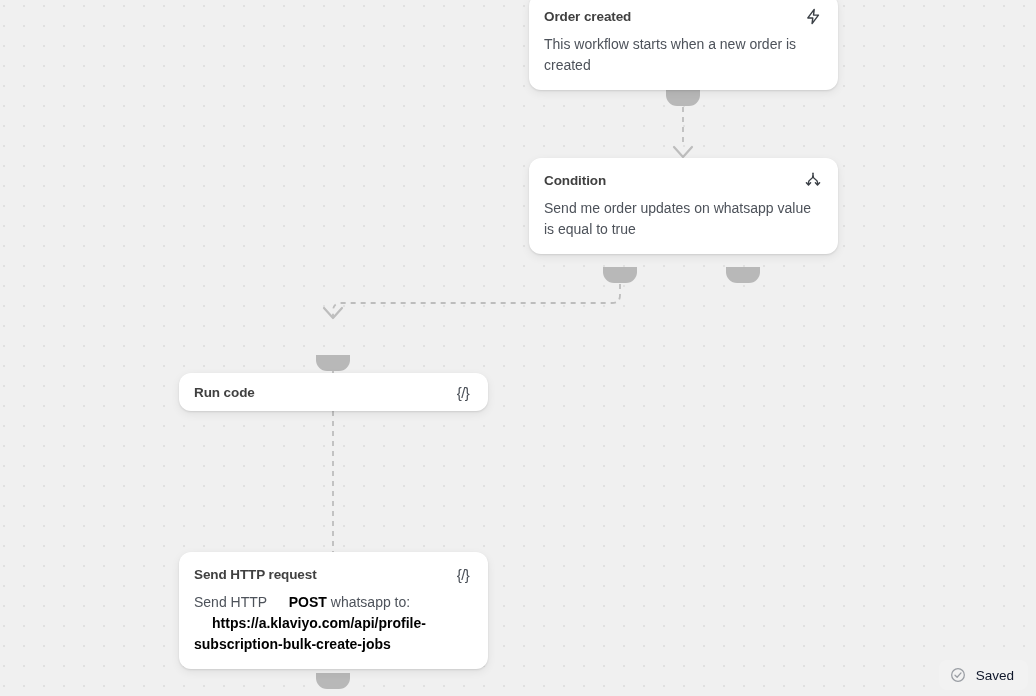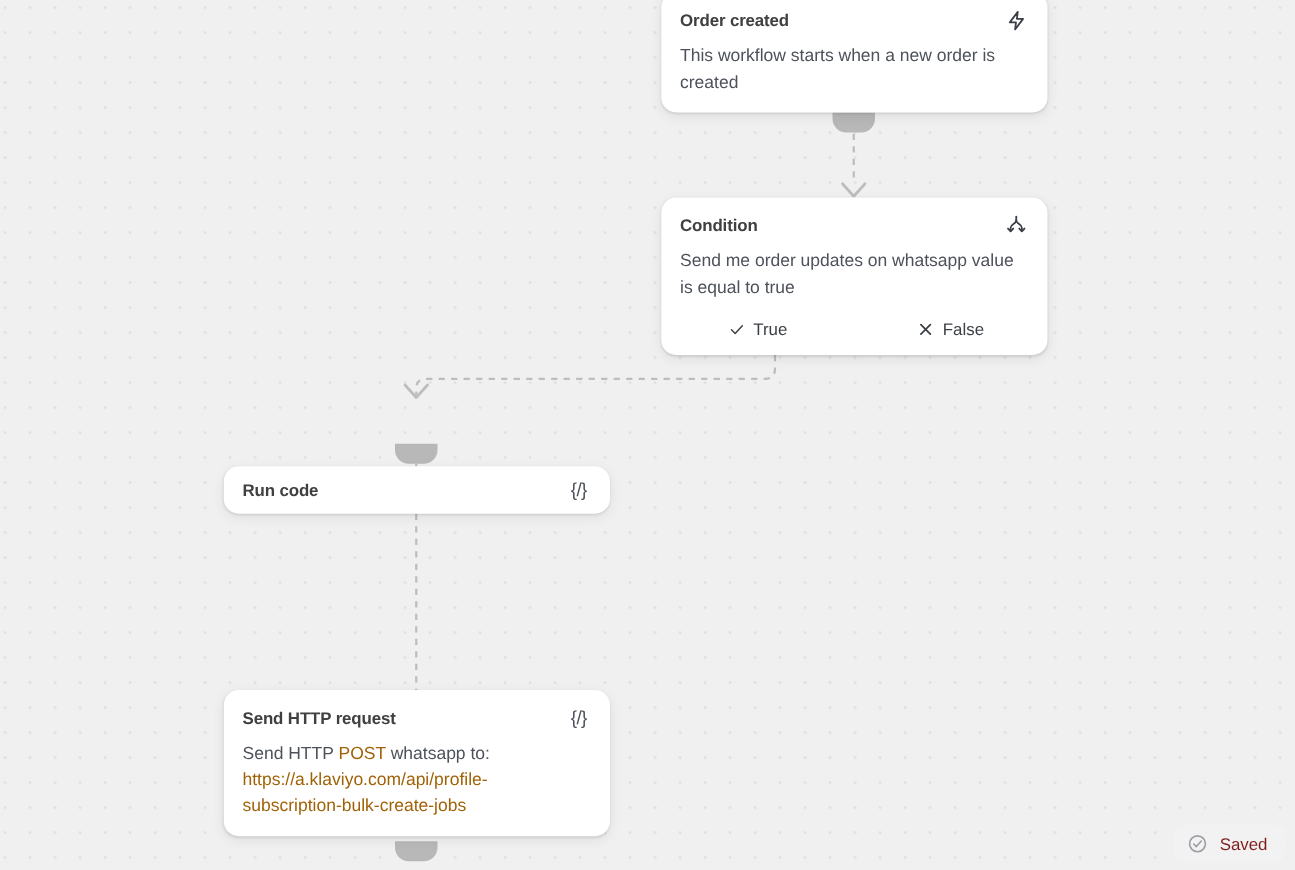--- a/index.html
+++ b/index.html
@@ -73,22 +73,23 @@
     letter-spacing: -0.5px;
     color: #4b5058;
   }
   .node-body {
     padding: 8px 26px 14px 15px;
     font-size: 14px;
     line-height: 21px;
     color: #4d525a;
   }
   .node-body b {
-    color: #a16207;
-    font-weight: normal;
+    color: #000000;
+    font-weight: bold;
+    margin-left: 18px;
   }
 
   
   .node.compact .node-head {
     padding: 9px 15px 9px 15px;
   }
 
   
   .branch-row {
     display: flex;
@@ -130,21 +131,21 @@
     display: flex;
     align-items: center;
     gap: 9px;
     padding: 0 14px 0 11px;
     background: #f2f2f2;
     border-radius: 8px;
     z-index: 30;
   }
   #saved-pill .sp-label {
     font-size: 13.5px;
-    color: #7f1d1d;
+    color: #0f172a;
   }
   #saved-pill .sp-icon {
     width: 17px;
     height: 17px;
     display: flex;
     align-items: center;
     justify-content: center;
     color: #9a9ea4;
   }
 </style>
@@ -196,39 +197,20 @@
         <svg width="18" height="18" viewBox="0 0 24 24" fill="none" stroke="currentColor" stroke-width="1.9" stroke-linecap="round" stroke-linejoin="round">
           <path d="M12 3v4"></path>
           <path d="M12 7c0 4-6 4-6 8v3"></path>
           <path d="M12 7c0 4 6 4 6 8v3"></path>
           <polyline points="3.2 15.8 6 18.8 8.8 15.8"></polyline>
           <polyline points="15.2 15.8 18 18.8 20.8 15.8"></polyline>
         </svg>
       </span>
     </div>
     <div class="node-body">Send me order updates on whatsapp value is equal to true</div>
-    <div class="branch-row">
-      <div class="branch">
-        <span class="bi">
-          <svg width="13" height="13" viewBox="0 0 24 24" fill="none" stroke="currentColor" stroke-width="2.1" stroke-linecap="round" stroke-linejoin="round">
-            <polyline points="4 12.5 9.5 18 20 6.5"></polyline>
-          </svg>
-        </span>
-        <span>True</span>
-      </div>
-      <div class="branch">
-        <span class="bi">
-          <svg width="13" height="13" viewBox="0 0 24 24" fill="none" stroke="currentColor" stroke-width="2.6" stroke-linecap="round" stroke-linejoin="round">
-            <line x1="5" y1="5" x2="19" y2="19"></line>
-            <line x1="19" y1="5" x2="5" y2="19"></line>
-          </svg>
-        </span>
-        <span>False</span>
-      </div>
-    </div>
   </div>
 
   <div class="node compact" style="left:179px; top:327px; width:309px;margin-top:46px;">
     <div class="node-head">
       <span class="node-title">Run code</span>
       <span class="node-icon code">{/}</span>
     </div>
   </div>
 
   <div class="node" style="left:179px; top:552px; width:309px;">

